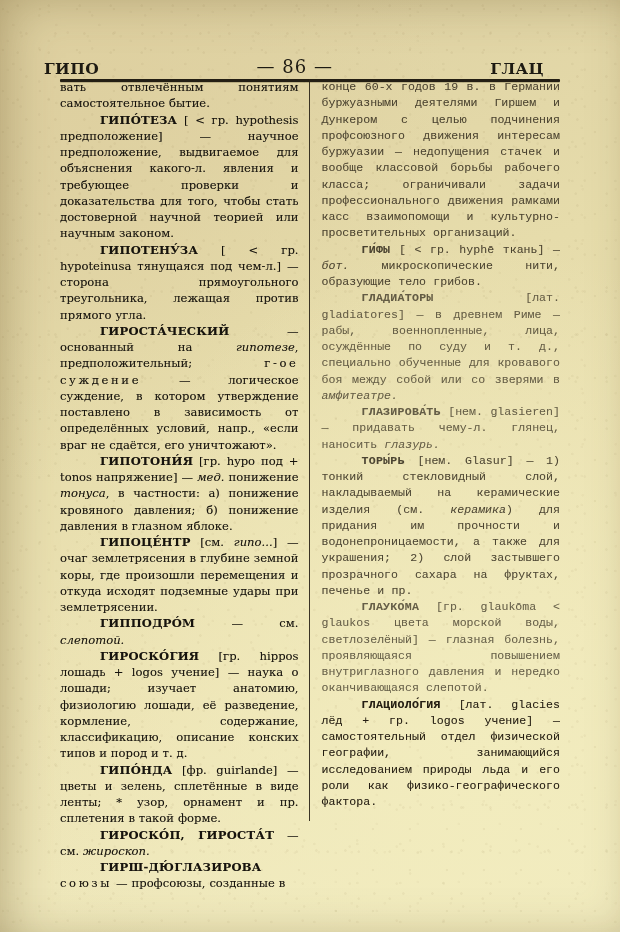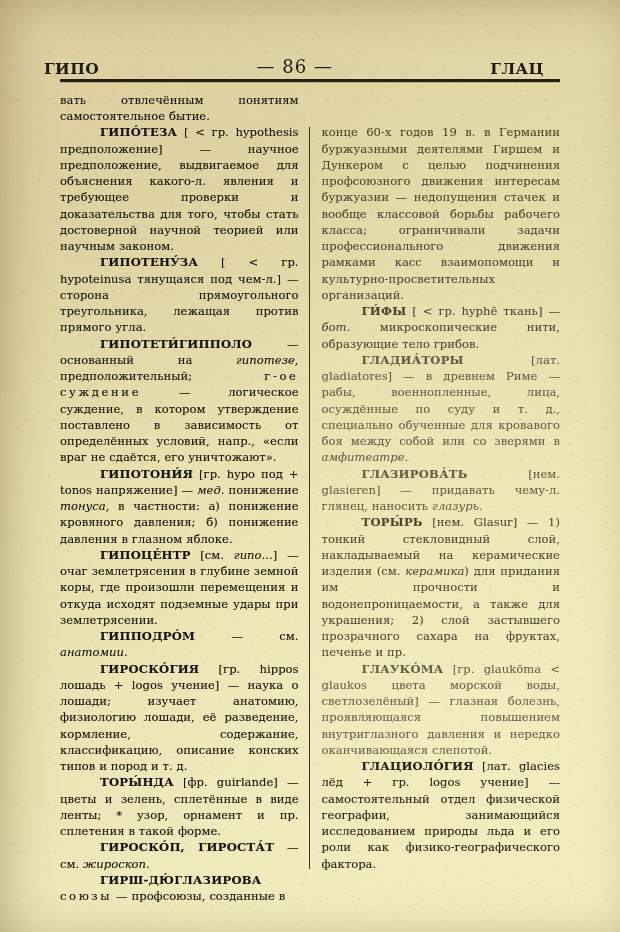--- a/index.html
+++ b/index.html
@@ -44,23 +44,22 @@
   .rh-side{font-size:15.5px;font-family:"DejaVu Serif",serif;}
   .rh-mid{font-size:18px;font-weight:normal;padding-bottom:1px;letter-spacing:1px;}
   #rule{
     position:absolute;left:60px;top:79px;width:500px;height:2.6px;
     background:#241f14;border-radius:1px;
     box-shadow:0 .5px 0 rgba(60,48,20,.45);
   }
 
   
   #cols{
-    position:absolute;left:60px;top:108px;width:500px;height:780px;
+    position:absolute;left:60px;top:79px;width:500px;height:780px;
     display:flex;
-    align-items:center;
   }
   .col{
     width:243px;
     font-size:11.6px;
     line-height:16.25px;
     color:#16130d;
     text-align:justify;
     text-justify:inter-word;
     -webkit-hyphens:none;hyphens:none;
     word-spacing:.2px;
@@ -73,21 +72,21 @@
   }
 
   .para{margin:0;text-indent:17px;}
   .para.cont{text-indent:0;}
   .hw{font-weight:bold;letter-spacing:.25px;margin-left:23px;}
   .it{font-style:italic;}
   .sp{letter-spacing:2.6px;}
 
   
   .col.right{color:#241d12;}
-  .col.right .para{text-shadow:0 0 .6px rgba(40,32,16,.25);}
+  .col.right .para{text-shadow:0 0 .6px rgba(40,32,16,.25);font-family:Liberation Mono, monospace;}
   .faded{opacity:.80;}
   .faded2{opacity:.68;}
   .blur{filter:blur(.22px);}
 
   .col.left .para{text-shadow:0 0 .35px rgba(25,20,10,.30);}
 </style>
 </head>
 <body>
 
 <div id="page">
@@ -102,31 +101,31 @@
   <div id="cols">
 
     <div class="col left">
 
       <p class="para cont">вать отвлечённым понятиям самостоятельное бытие.</p>
 
       <p class="para"><span class="hw">ГИПО́ТЕЗА</span> [ &lt; гр. hypothesis предположение] — научное предположение, выдвигаемое для объяснения какого-л. явления и требующее проверки и доказательства для того, чтобы стать достоверной научной теорией или научным законом.</p>
 
       <p class="para"><span class="hw">ГИПОТЕНУ́ЗА</span> [ &lt; гр. hypoteinusa тянущаяся под чем-л.] — сторона прямоугольного треугольника, лежащая против прямого угла.</p>
 
-      <p class="para"><span class="hw">ГИПОТЕТИ́ГИППОЛО</span> — основанный на <span class="it">гипотезе</span>, предположительный; <span class="sp">г-ое</span> <span class="sp">суждение</span> — логическое суждение, в котором утверждение поставлено в зависимость от определённых условий, напр., «если враг не сдаётся, его уничтожают».</p>
+      <p class="para"><span class="hw">ГИРОСТА́ЧЕСКИЙ</span> — основанный на <span class="it">гипотезе</span>, предположительный; <span class="sp">г-ое</span> <span class="sp">суждение</span> — логическое суждение, в котором утверждение поставлено в зависимость от определённых условий, напр., «если враг не сдаётся, его уничтожают».</p>
 
       <p class="para"><span class="hw">ГИПОТОНИ́Я</span> [гр. hypo под + tonos напряжение] — <span class="it">мед.</span> понижение <span class="it">тонуса</span>, в частности: а) понижение кровяного давления; б) понижение давления в глазном яблоке.</p>
 
       <p class="para"><span class="hw">ГИПОЦЕ́НТР</span> [см. <span class="it">гипо...</span>] — очаг землетрясения в глубине земной коры, где произошли перемещения и откуда исходят подземные удары при землетрясении.</p>
 
-      <p class="para"><span class="hw">ГИППОДРО́М</span> — см. <span class="it">анатомии.</span></p>
+      <p class="para"><span class="hw">ГИППОДРО́М</span> — см. <span class="it">слепотой.</span></p>
 
       <p class="para"><span class="hw">ГИРОСКО́ГИЯ</span> [гр. hippos лошадь + logos учение] — наука о лошади; изучает анатомию, физиологию лошади, её разведение, кормление, содержание, классификацию, описание конских типов и пород и т. д.</p>
 
-      <p class="para"><span class="hw">ТОРЫ́НДА</span> [фр. guirlande] — цветы и зелень, сплетённые в виде ленты; * узор, орнамент и пр. сплетения в такой форме.</p>
+      <p class="para"><span class="hw">ГИПО́НДА</span> [фр. guirlande] — цветы и зелень, сплетённые в виде ленты; * узор, орнамент и пр. сплетения в такой форме.</p>
 
       <p class="para"><span class="hw">ГИРОСКО́П, ГИРОСТА́Т</span> — см. <span class="it">жироскоп.</span></p>
 
       <p class="para"><span class="hw">ГИРШ-ДЮ́ГЛАЗИРОВА</span> <span class="sp">союзы</span> — профсоюзы, созданные в</p>
     </div>
 
     <div id="divider"></div>
 
     <div class="col right">
 

